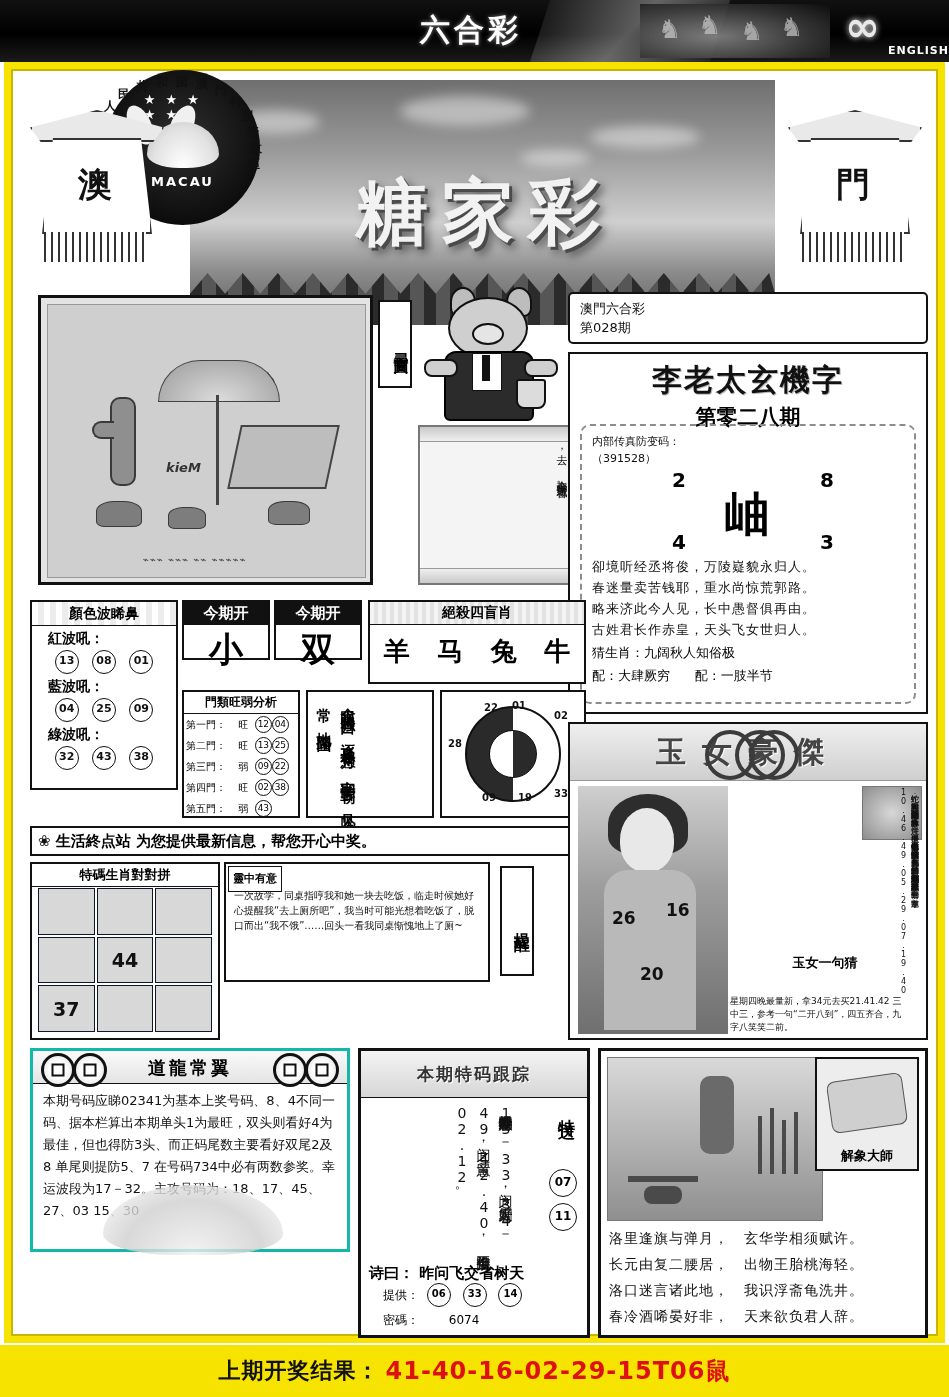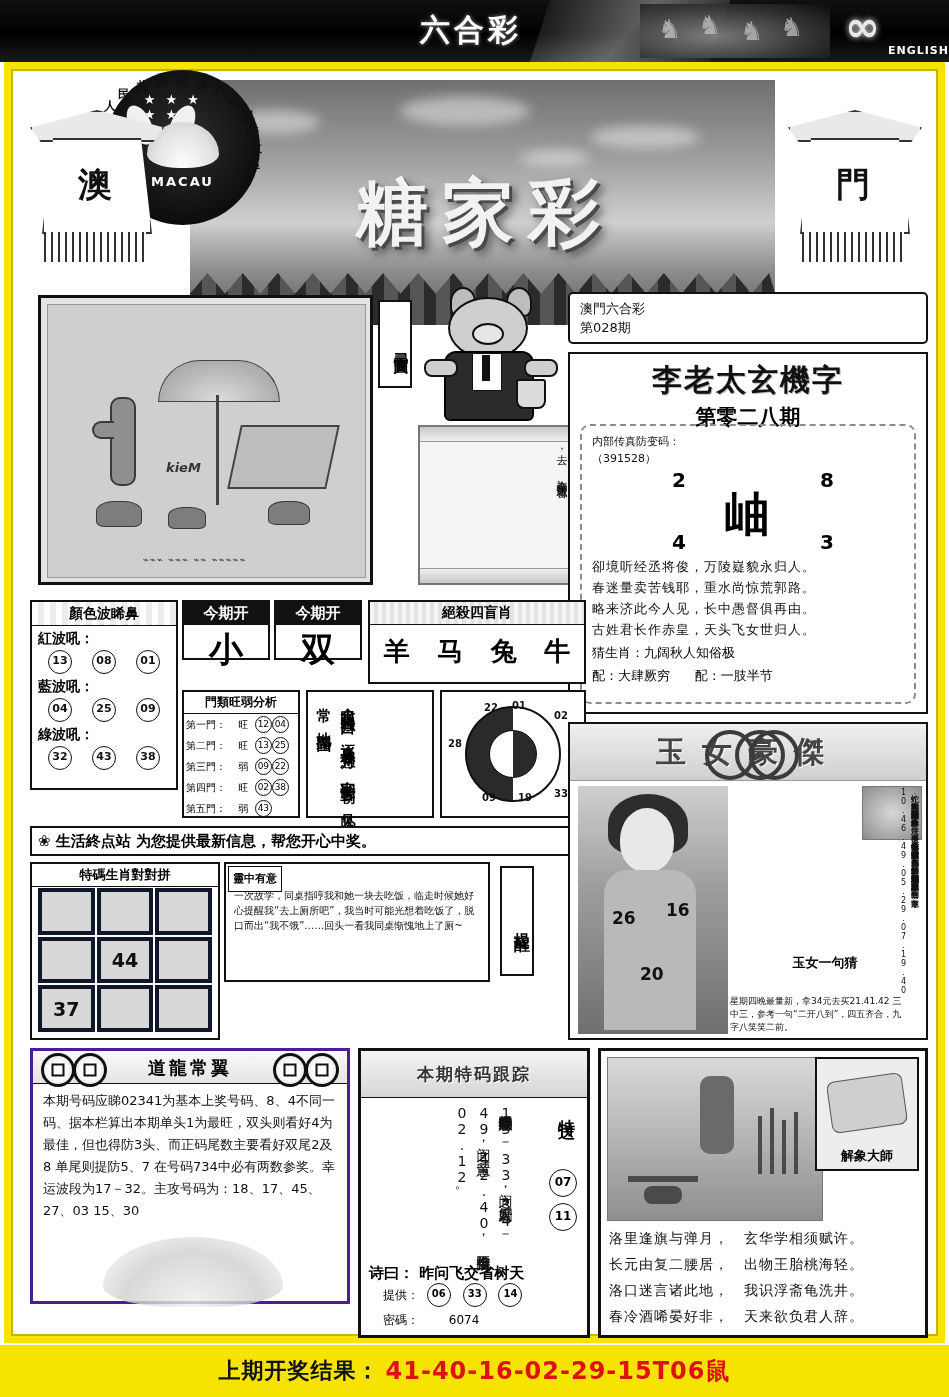--- a/index.html
+++ b/index.html
@@ -225,21 +225,21 @@
   .oracle .pair{font-size:13px;line-height:20px;margin-top:3px;}
 
   
   .wave{
     left:30px;top:600px;width:148px;height:190px;border:2px solid #111;background:#fff;
   }
   .wave .hd{
     text-align:center;font-size:14px;font-weight:bold;padding:3px 0 2px;border-bottom:1px solid #111;
     background:repeating-linear-gradient(90deg,#fff 0 6px,#ececec 6px 12px);
   }
-  .wave .row{padding:4px 6px 0;}
+  .wave .row{padding:4px 16px 0;}
   .wave .rlab{font-size:14px;font-weight:bold;}
   .wave .balls{display:flex;justify-content:space-around;margin-top:2px;}
   .ball{
     width:22px;height:22px;border-radius:50%;border:1.5px solid #111;background:#fff;
     font-size:11px;line-height:20px;text-align:center;font-weight:bold;color:#111;
   }
 
   
   .open{
     top:600px;width:88px;height:60px;border:2px solid #111;background:#fff;
@@ -309,21 +309,21 @@
 
   
   .zodiac-grid{
     left:30px;top:862px;width:190px;height:178px;border:2px solid #111;background:#fff;
   }
   .zodiac-grid .hd{text-align:center;font-size:13px;font-weight:bold;padding:2px 0;border-bottom:1px solid #111;}
   .zodiac-grid .g{
     position:absolute;left:6px;top:24px;right:6px;bottom:6px;
     display:grid;grid-template-columns:repeat(3,1fr);grid-template-rows:repeat(3,1fr);gap:2px;
   }
-  .zodiac-grid .c{border:4px solid #0f172a;background:#d8d8d8;position:relative;}
+  .zodiac-grid .c{border:1px solid #0f172a;background:#d8d8d8;position:relative;}
   .zodiac-grid .c span{
     position:absolute;left:50%;top:50%;transform:translate(-50%,-50%);
     font-size:19px;font-weight:bold;color:#111;
   }
 
   
   .note{
     left:224px;top:862px;width:266px;height:120px;border:2px solid #111;background:#fff;
     font-size:10px;line-height:15px;padding:6px 8px;color:#111;
   }
@@ -387,21 +387,21 @@
   }
   .jade .bigno{position:absolute;font-size:17px;font-weight:bold;color:#111;}
   .jade .snake{
     position:absolute;left:292px;top:62px;width:58px;height:52px;
     background:radial-gradient(ellipse at 50% 50%,#d8d8d8,#8d8d8d);
     border:1px solid #777;
   }
 
   
   .bl{
-    left:30px;top:1048px;width:320px;height:256px;border:3px solid #4c1d95;background:#fff;
+    left:30px;top:1048px;width:320px;height:204px;border:3px solid #14b8a6;background:#fff;
   }
   .bl .hd{
     position:relative;height:32px;border-bottom:1px solid #111;
     background:linear-gradient(180deg,#fafafa,#e4e4e4);
   }
   .bl .hd .t{position:absolute;left:0;right:0;top:5px;text-align:center;font-size:18px;font-weight:bold;letter-spacing:3px;}
   .coin{
     position:absolute;width:28px;height:28px;border-radius:50%;border:3px solid #111;top:2px;
     background:radial-gradient(circle,#fff 40%,#ddd 100%);
   }

